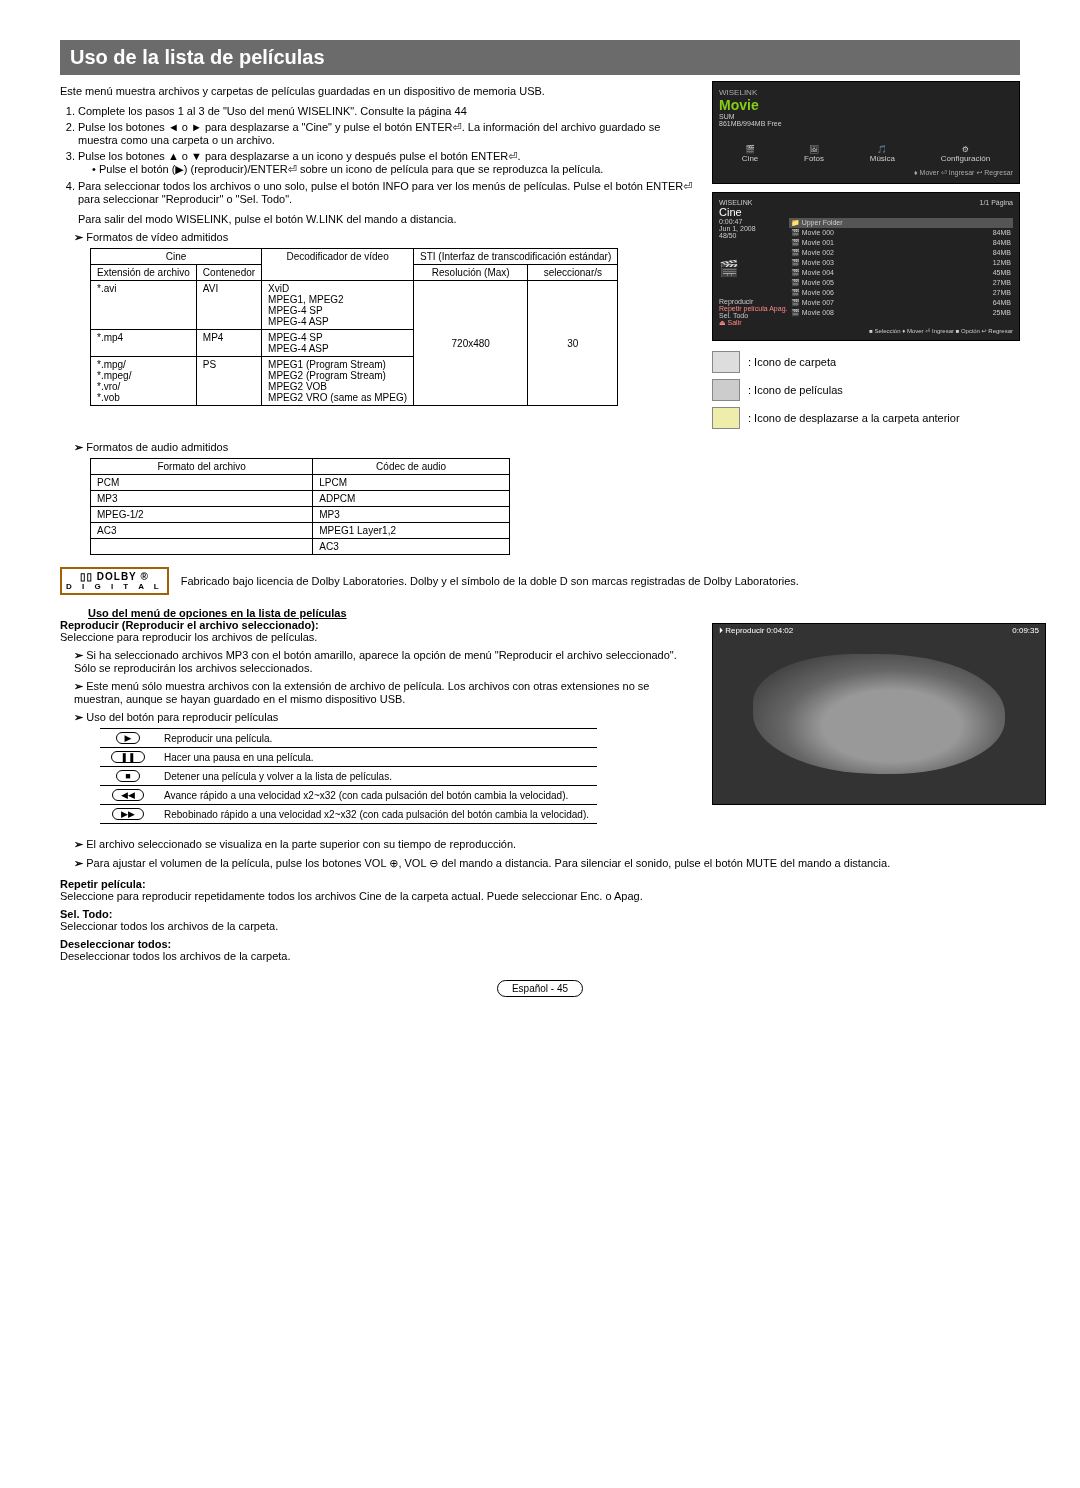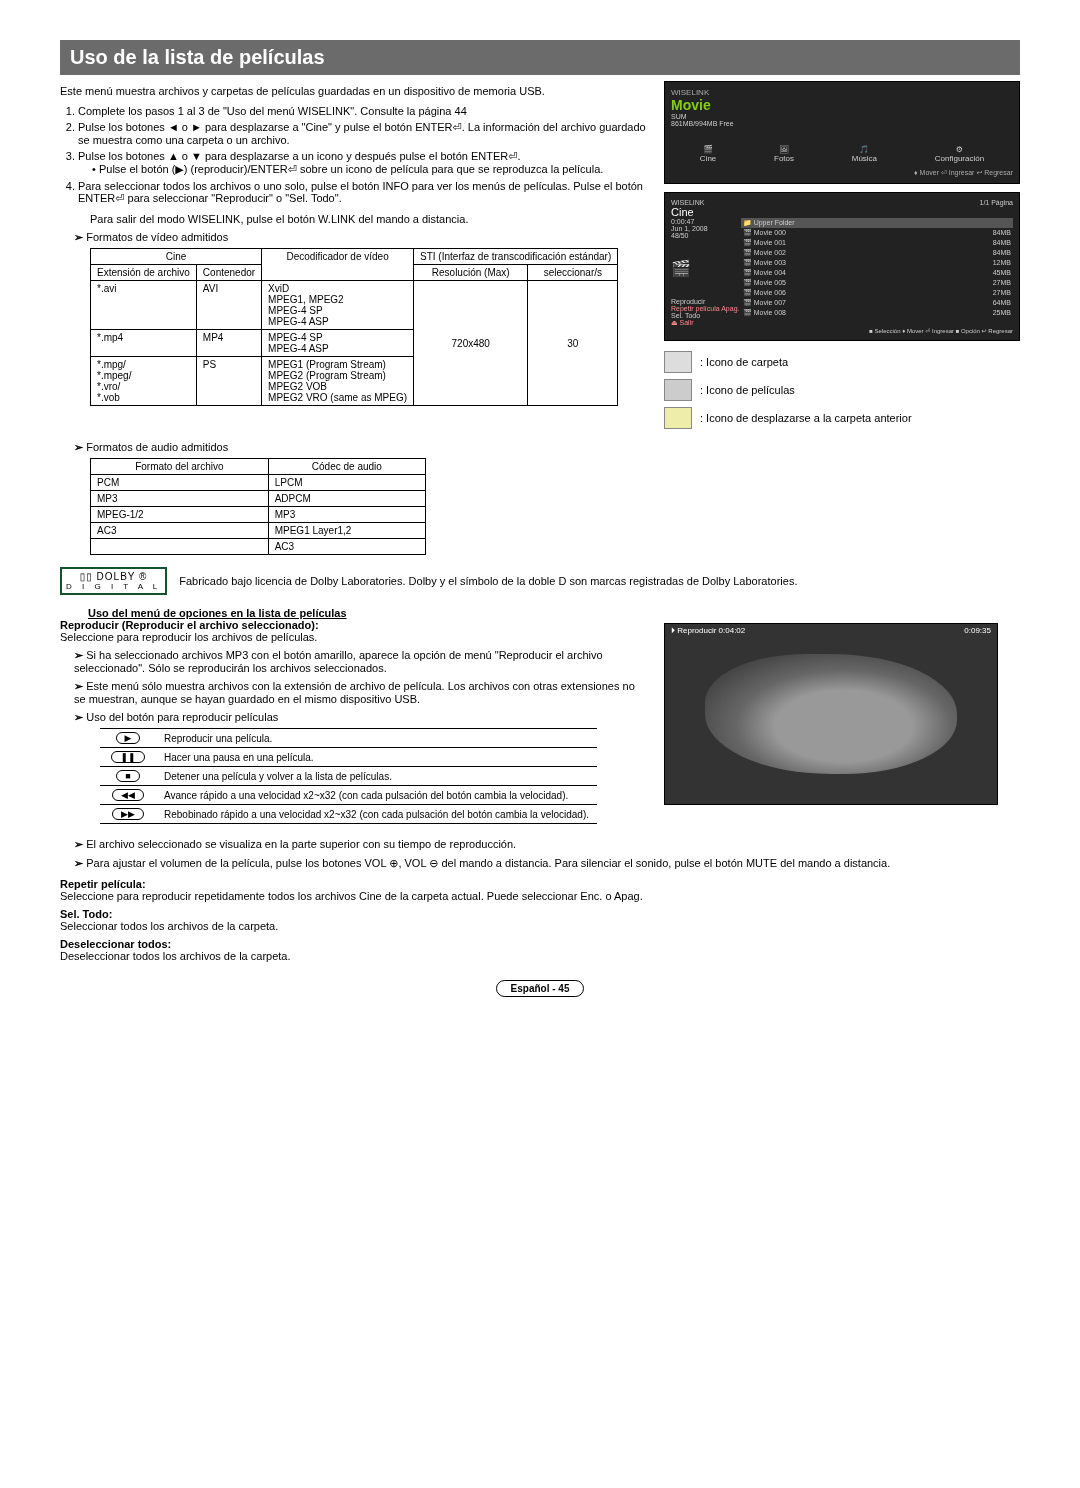--- a/index.html
+++ b/index.html
@@ -23,77 +23,77 @@
   ol.steps { margin: 4px 0 8px 18px; padding: 0; }
   ol.steps li { margin-bottom: 4px; }
   .sub { margin-left: 14px; }
   .arrow-note { margin: 6px 0 4px 14px; }
   .arrow-note::before { content: "➢ "; font-weight: bold; }
   table.fmt { border-collapse: collapse; margin: 4px 0 10px 30px; font-size: 10px; }
   table.fmt th, table.fmt td { border: 1px solid #000; padding: 2px 6px; text-align: left; vertical-align: top; }
   table.fmt th { font-weight: normal; text-align: center; }
   .two-col { display: flex; justify-content: space-between; }
   .col-left { flex: 1; }
-  .col-right { width: 356px; margin-left: 16px; }
+  .col-right { width: 308px; margin-left: 16px; }
   .thumb {
     background: #222; color: #ccc; font-size: 8px; padding: 6px;
     margin-bottom: 8px; border: 1px solid #000;
   }
   .thumb .title { color: #84cc16; font-size: 14px; font-weight: bold; }
   .thumb .wiselink { font-size: 8px; color: #aaa; }
   .thumb .row { display: flex; justify-content: space-around; margin-top: 18px; }
   .thumb .row div { text-align: center; color: #ccc; }
   .thumb .hi { color: #8cf; }
   .thumb .footer { font-size: 7px; text-align: right; margin-top: 6px; color: #aaa; }
   .thumb2 { background: #222; color: #ccc; font-size: 7px; padding: 6px; border:1px solid #000; }
   .thumb2 .list-row { display:flex; justify-content:space-between; padding:1px 2px; }
   .thumb2 .list-row.sel { background:#555; }
   .icons-legend { margin-top: 10px; font-size: 11px; }
   .icons-legend div { display:flex; align-items:center; margin:6px 0; }
   .icons-legend .ico { width:26px; height:20px; border:1px solid #888; margin-right:8px; display:inline-block; }
   .dolby-row { display:flex; align-items:center; margin: 12px 0; }
-  .dolby-logo { border:2px solid #14532d; padding:2px 4px; font-weight:normal; font-size:10px; letter-spacing:1px; text-align:center; margin-right:12px; }
+  .dolby-logo { border:2px solid #a16207; padding:2px 4px; font-weight:bold; font-size:10px; letter-spacing:1px; text-align:center; margin-right:12px; }
   .dolby-logo small { display:block; letter-spacing:4px; font-size:8px; }
   .section-u { text-decoration: underline; font-weight: bold; margin-top:10px;padding-left:28px; }
   .bold { font-weight: bold; }
   table.play { border-collapse: collapse; margin: 4px 0 8px 40px; font-size:10px; }
   table.play td { border-top:1px solid #000; border-bottom:1px solid #000; padding:3px 8px; }
   table.play td:first-child { text-align:center; width:40px; }
   .btnshape { display:inline-block; border:1px solid #000; border-radius:10px; padding:0 8px; font-size:9px; }
   .photo-thumb {
     width: 320px; height: 180px; background: #333; position: relative;
     border:1px solid #000; margin-top:4px;padding-left:12px;
   }
   .photo-thumb .animal {
     position:absolute; left:40px; top:30px; right:40px; bottom:30px;
     background: radial-gradient(ellipse at 55% 60%, #999 35%, #666 55%, #444 80%);
     border-radius: 40% 50% 45% 50%;
   }
   .photo-thumb .topbar { position:absolute; top:2px; left:6px; right:6px; color:#fff; font-size:8px; display:flex; justify-content:space-between; }
   .footer-page { text-align:center; margin-top:20px; }
-  .footer-page span { border:1px solid #000; border-radius:10px; padding:2px 14px; font-weight:bold; font-size:10px; }
+  .footer-page span { border:1px solid #000; border-radius:10px; padding:2px 14px; font-weight:normal; font-size:10px; }
 </style>
 </head>
 <body>
 
 <div class="page-title">Uso de la lista de películas</div>
 
 <div class="two-col">
   <div class="col-left">
     <div class="intro">Este menú muestra archivos y carpetas de películas guardadas en un dispositivo de memoria USB.</div>
 
     <ol class="steps">
       <li><span>Complete los pasos 1 al 3 de "Uso del menú WISELINK". Consulte la página 44</span></li>
       <li><span>Pulse los botones ◄ o ► para desplazarse a "Cine" y pulse el botón ENTER⏎. La información del archivo guardado se muestra como una carpeta o un archivo.</span></li>
       <li><span>Pulse los botones ▲ o ▼ para desplazarse a un icono y después pulse el botón ENTER⏎.</span>
         <div class="sub">• <span>Pulse el botón (▶) (reproducir)/ENTER⏎ sobre un icono de película para que se reproduzca la película.</span></div>
       </li>
       <li><span>Para seleccionar todos los archivos o uno solo, pulse el botón INFO para ver los menús de películas. Pulse el botón ENTER⏎ para seleccionar "Reproducir" o "Sel. Todo".</span></li>
     </ol>
-    <div class="sub" style="margin-left:30px;">Para salir del modo WISELINK, pulse el botón W.LINK del mando a distancia.</div>
+    <div class="sub" style="margin-left:18px;">Para salir del modo WISELINK, pulse el botón W.LINK del mando a distancia.</div>
 
     <div class="arrow-note">Formatos de vídeo admitidos</div>
 
     <table class="fmt">
       <tbody>
           <tr>
         <th colspan="2">Cine</th>
         <th rowspan="2">Decodificador de vídeo</th>
         <th colspan="2">STI (Interfaz de transcodificación estándar)</th>
       </tr>
@@ -225,21 +225,21 @@
         </div>
       <div>
           <span class="ico" style="background:#eea"></span>
           <span>: Icono de desplazarse a la carpeta anterior</span>
         </div>
     </div>
   </div>
 </div>
 
 <div class="arrow-note">Formatos de audio admitidos</div>
-<table class="fmt" style="width:336px">
+<table class="fmt" style="width:420px">
   <tbody>
       <tr>
         <th>Formato del archivo</th>
         <th>Códec de audio</th>
       </tr>
   <tr>
         <td>PCM</td>
         <td>LPCM</td>
       </tr>
   <tr>

